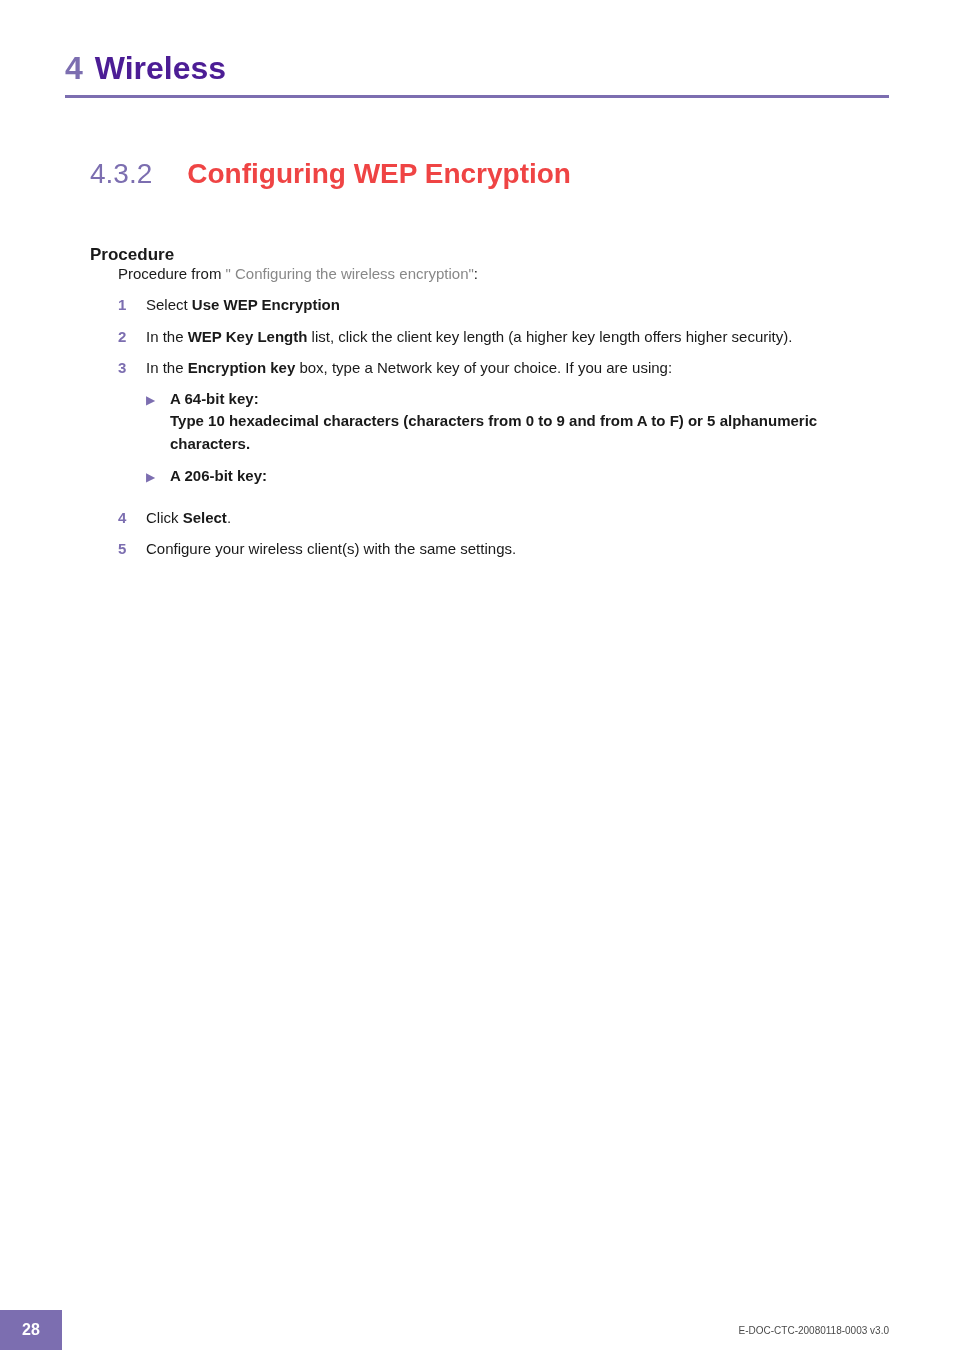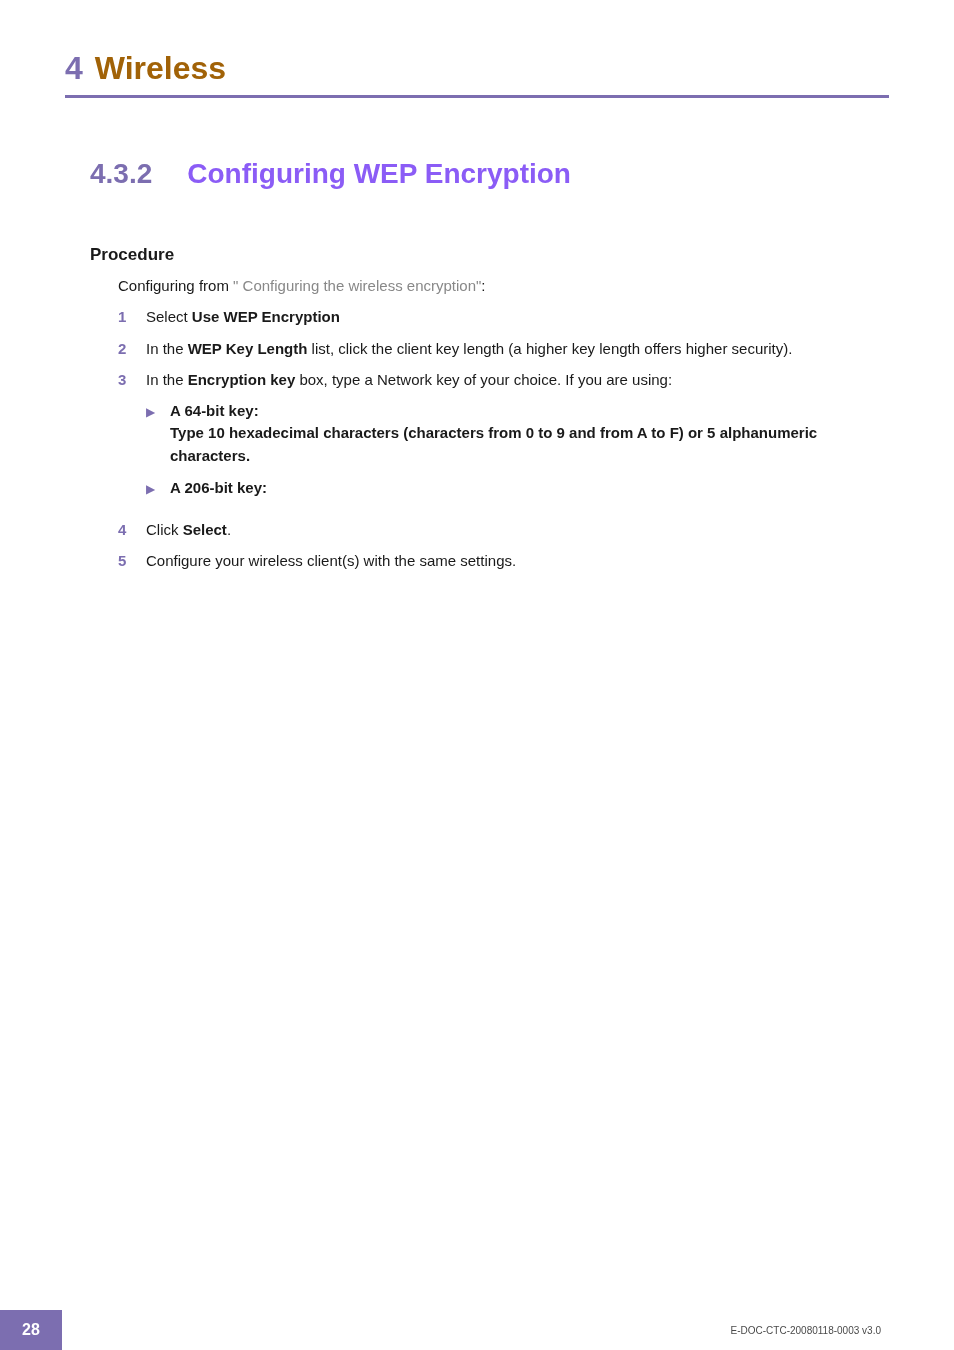--- a/index.html
+++ b/index.html
@@ -23,50 +23,49 @@
       border-bottom: 3px solid #7c6eb0;
       padding-bottom: 8px;
     }
     .chapter-num {
       color: #7c6eb0;
       font-size: 32px;
       font-weight: bold;
       margin-right: 12px;
     }
     .chapter-title {
-      color: #a16207;
+      color: #4c1d95;
       font-size: 32px;
       font-weight: bold;
     }
     .content {
       padding: 60px 65px 0 90px;
     }
     .section-heading {
       display: flex;
       align-items: baseline;
       margin-bottom: 55px;
     }
     .section-num {
       color: #7c6eb0;
       font-size: 28px;
-      font-weight: bold;
+      font-weight: normal;
       margin-right: 35px;
       font-family: Arial, sans-serif;
     }
     .section-name {
-      color: #8b5cf6;
+      color: #ef4444;
       font-size: 28px;
       font-weight: bold;
       font-family: Arial, sans-serif;
     }
     .sub-heading {
       color: #1a1a1a;
       font-size: 17px;
       font-weight: bold;
-      margin-bottom: 12px;
     }
     .intro-text {
       font-size: 15px;
       color: #1a1a1a;
       margin-left: 28px;
       margin-bottom: 12px;
     }
     .link-text {
       color: #888;
     }
@@ -109,21 +108,21 @@
       padding-top: 3px;
     }
     .ul-text {
       flex: 1;
       font-weight: bold;
     }
     .footer {
       position: absolute;
       bottom: 0;
       left: 0;
-      right: 8px;
+      right: 0;
       display: flex;
       justify-content: space-between;
       align-items: center;
       gap: 30px;
     }
     .page-num-box {
       background: #7c6eb0;
       color: #fff;
       font-weight: bold;
       font-size: 16px;
@@ -147,21 +146,21 @@
 
 <div class="content">
   <div class="section-heading">
     <span class="section-num">4.3.2</span>
     <span class="section-name">Configuring WEP Encryption</span>
   </div>
 
   <div class="sub-heading">Procedure</div>
 
   <div class="intro-text">
-    <span>Configuring from </span><span class="link-text">" Configuring the wireless encryption"</span><span>:</span>
+    <span>Procedure from </span><span class="link-text">" Configuring the wireless encryption"</span><span>:</span>
   </div>
 
   <ol class="ol">
     <li class="ol-item">
       <span class="ol-num">1</span>
       <span class="ol-text">
         <span>Select </span><span class="bold">Use WEP Encryption</span><span></span>
       </span>
     </li>
     <li class="ol-item">

